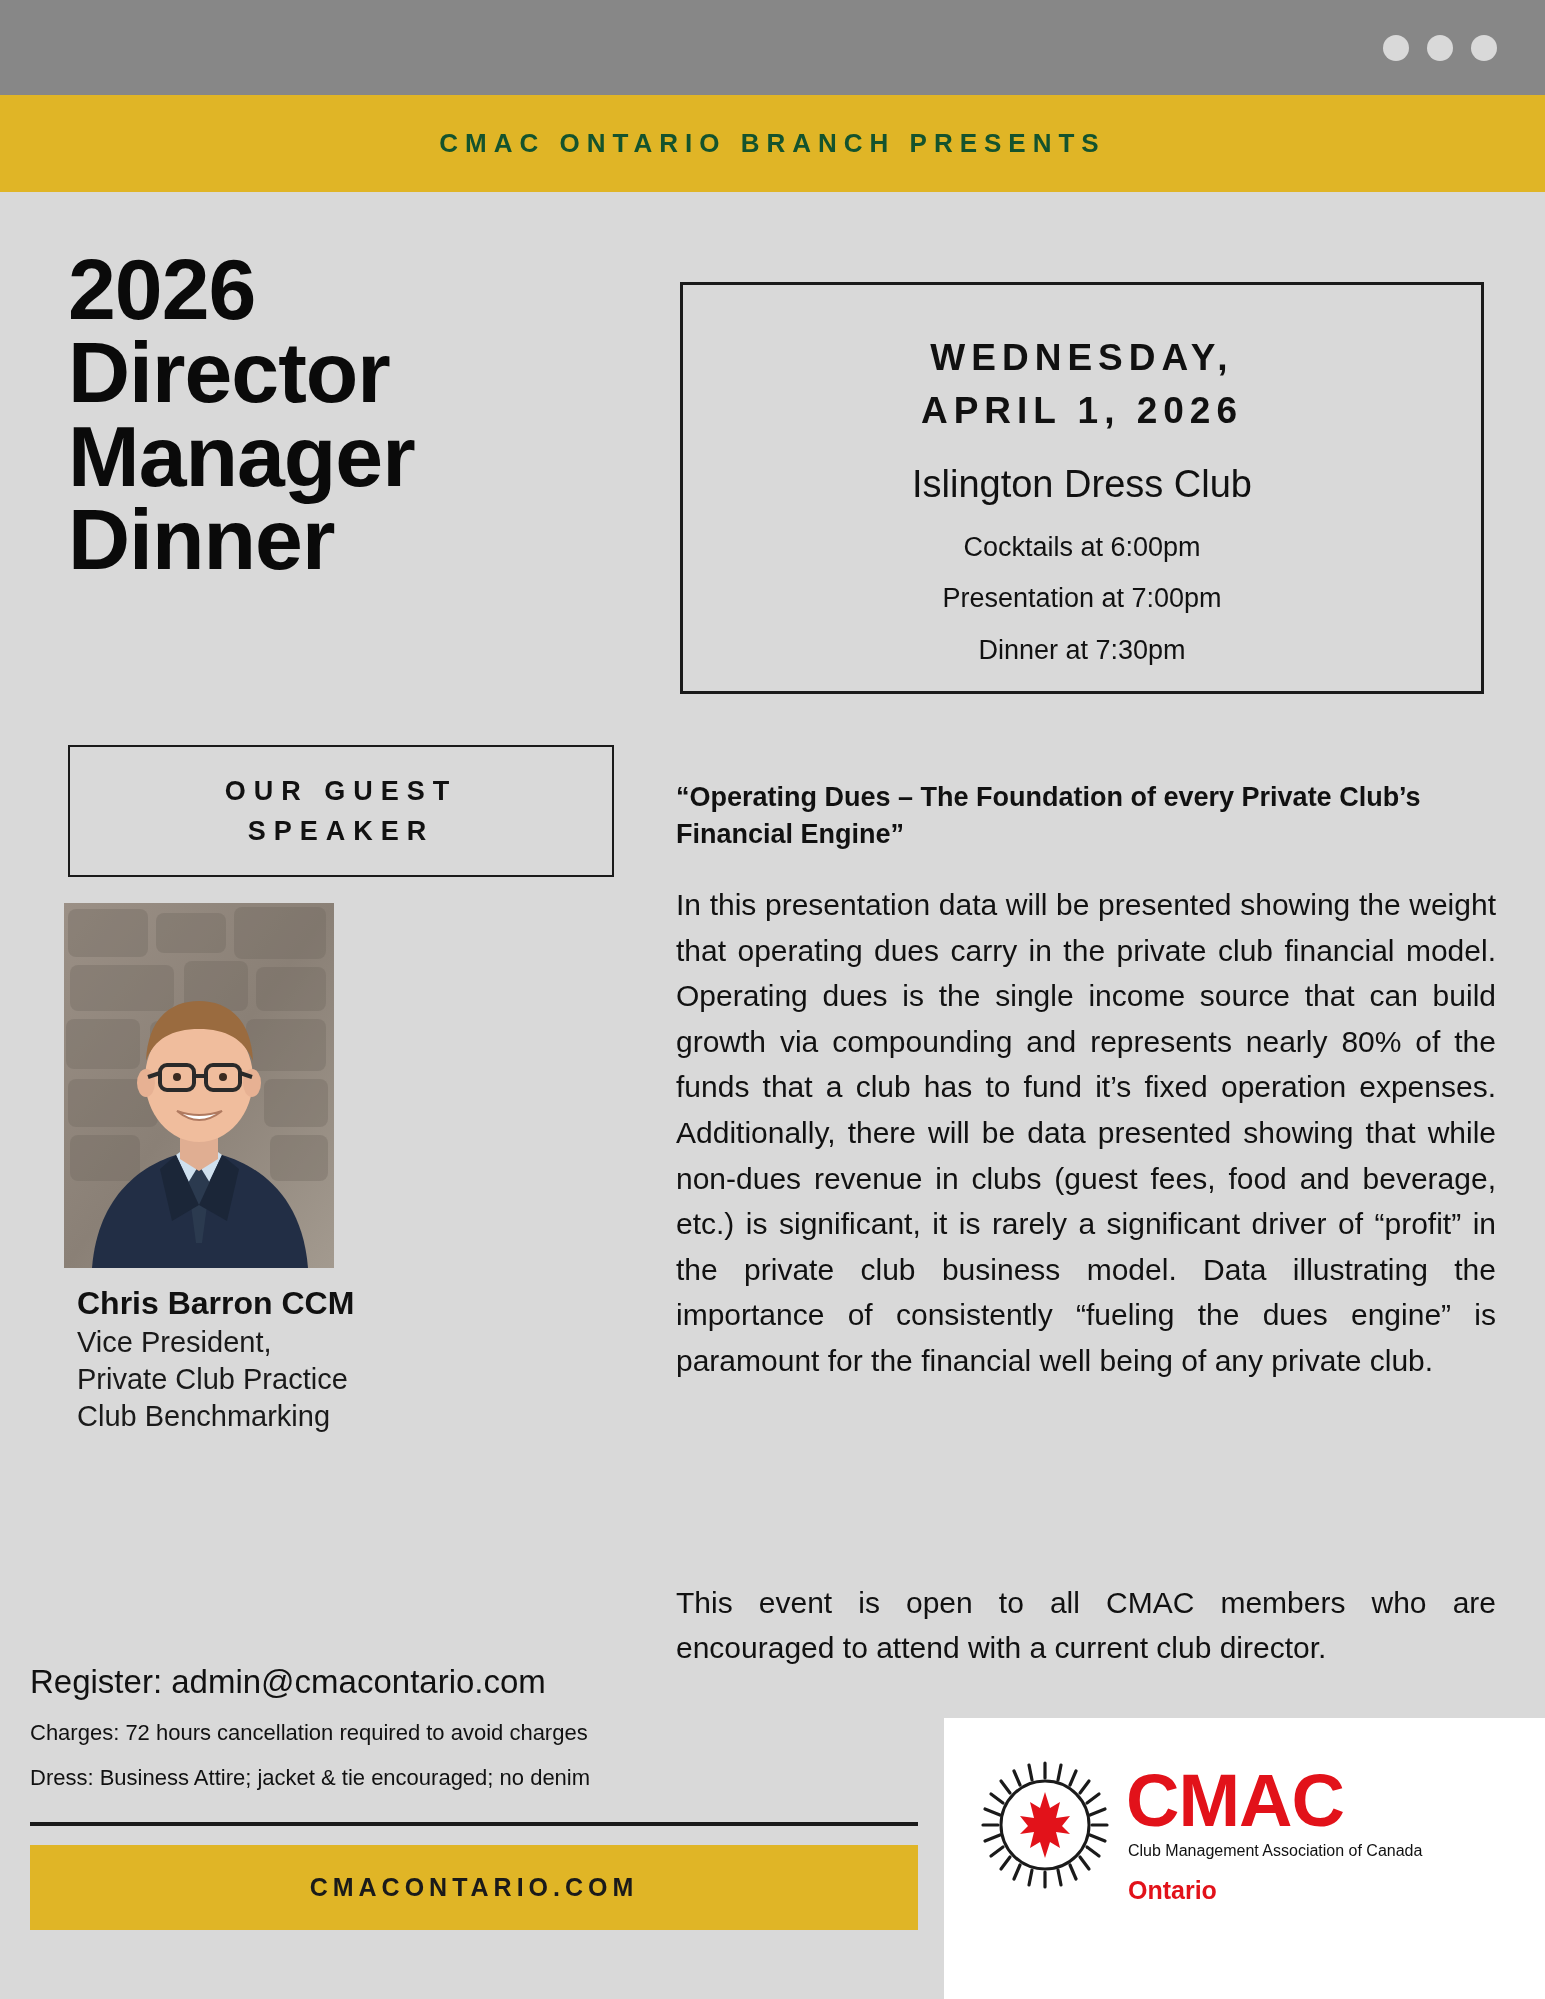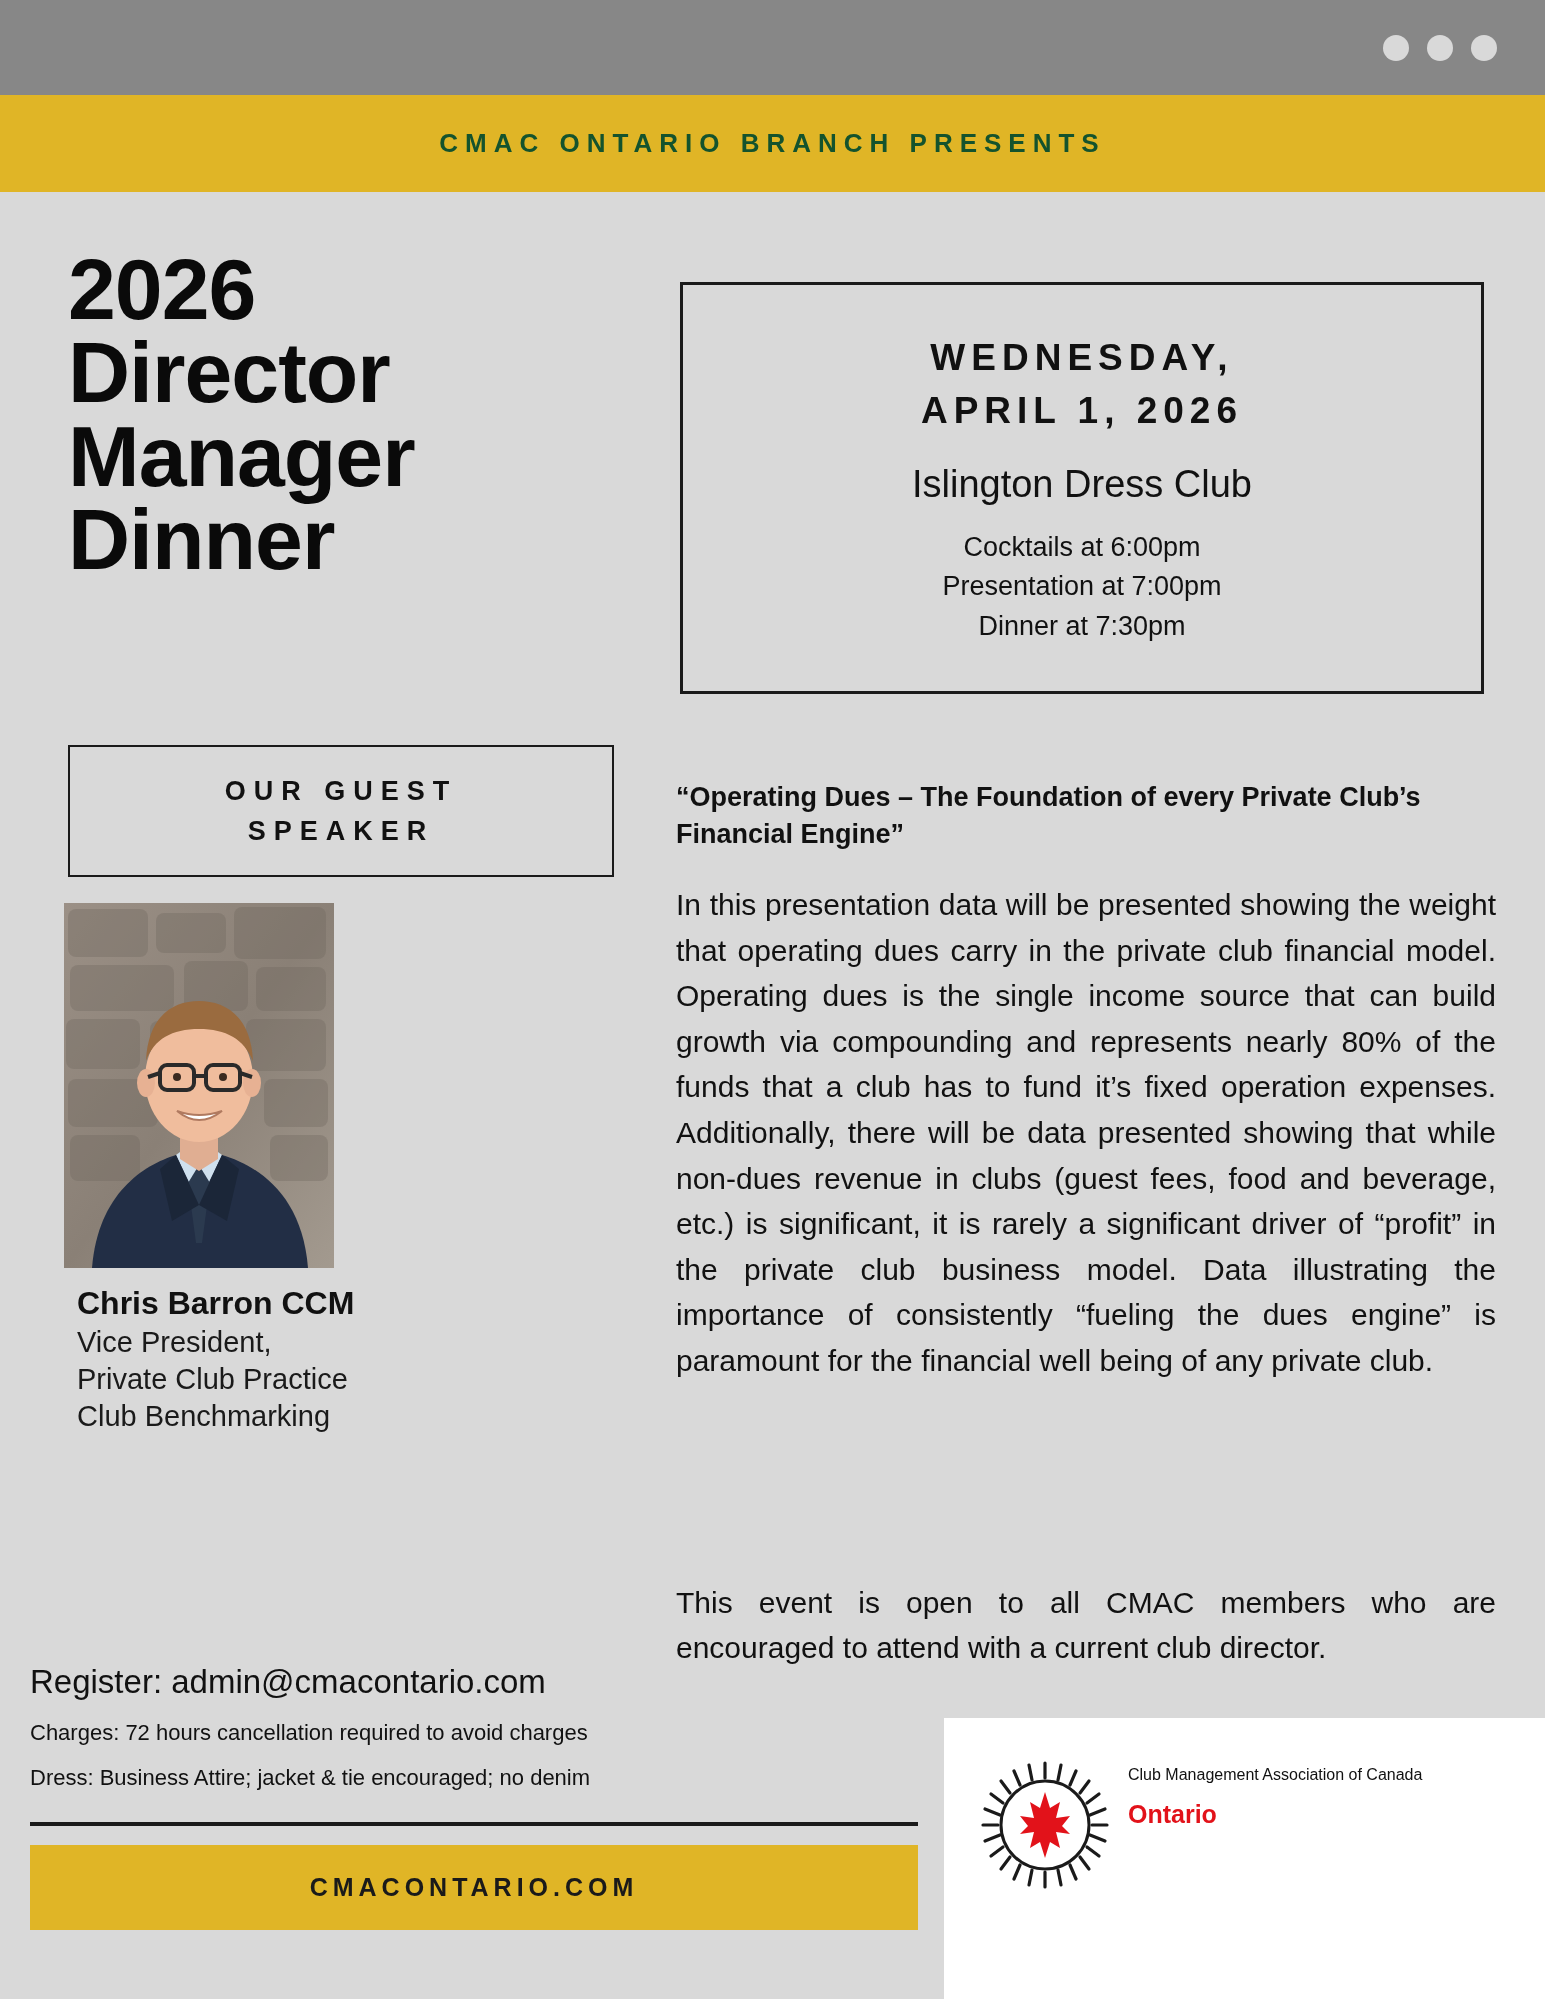--- a/index.html
+++ b/index.html
@@ -163,21 +163,21 @@
     line-height: 1.42;
     margin: 0;
   }
   .venue {
     font-size: 38px;
     margin: 26px 0 0 0;
     font-weight: 400;
   }
   .time-line {
     font-size: 27px;
-    margin: 0;
+    margin: 12px;
     line-height: 1.46;
   }
   .times { margin-top: 22px; }
 
   .talk-title {
     position: absolute;
     left: 676px; top: 779px;
     width: 820px;
     font-size: 27px;
     font-weight: bold;
@@ -393,17 +393,18 @@
             <line x1="21" y1="21" x2="30" y2="33"></line>
             <line x1="34" y1="11" x2="40" y2="25"></line>
             <line x1="49" y1="5" x2="52" y2="20"></line>
           </g>
         </g>
         <circle cx="65" cy="65" r="44" fill="none" stroke="#1a1a1a" stroke-width="3"></circle>
         <path d="M65 32 L70 48 L80 42 L76 58 L90 56 L82 66 L90 74 L76 72 L80 88 L70 82 L65 98 L60 82 L50 88 L54 72 L40 74 L48 66 L40 56 L54 58 L50 42 L60 48 Z" fill="#e2121a"></path>
       </svg>
     </div>
     <div>
+      <div class="cmac-word">CMAC</div>
       <div class="cmac-sub">Club Management Association of Canada</div>
       <div class="cmac-region">Ontario</div>
     </div>
   </div>
 </div>
 
 </body></html>

